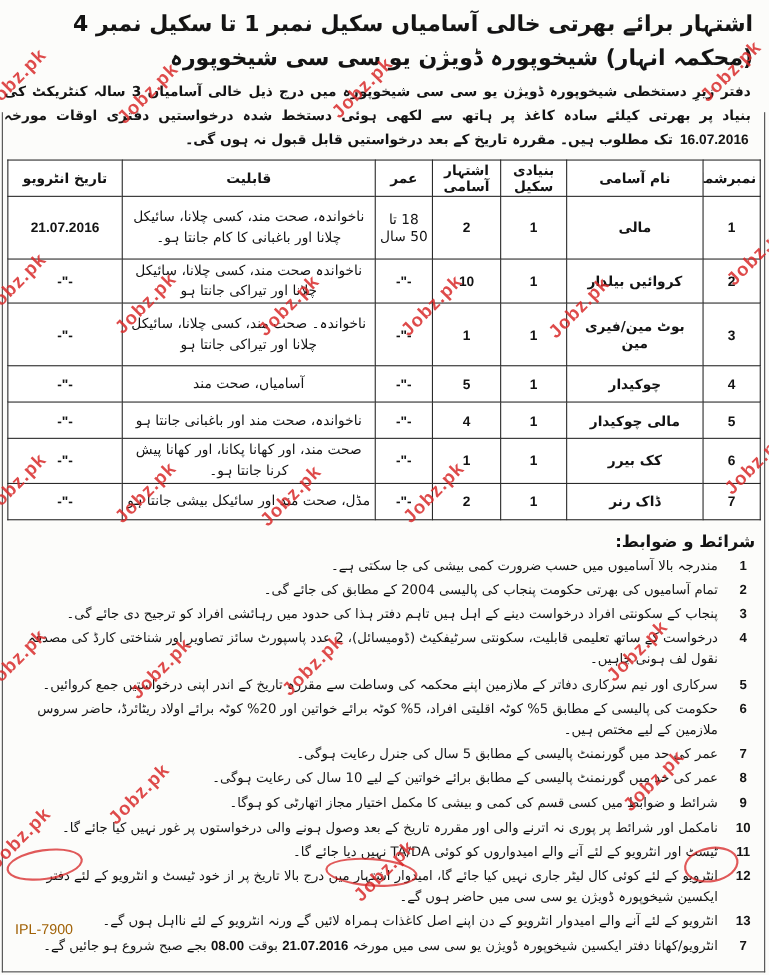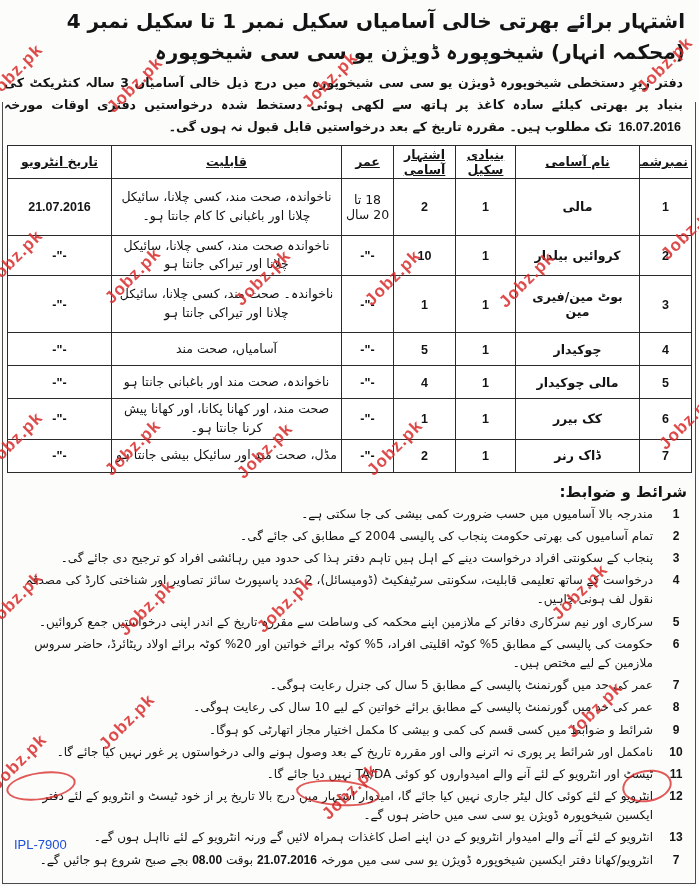--- a/index.html
+++ b/index.html
@@ -30,21 +30,21 @@
   }
   
   table.jobs{
     border-collapse:collapse;table-layout:fixed;
     width:684px;margin:0 7px;background:#fff;
   }
   table.jobs td,table.jobs th{
     border:1.5px solid #2b2b2b;padding:1px 3px;
     font-size:12.5px;text-align:center;vertical-align:middle;overflow:hidden;
   }
-  table.jobs th{font-weight:bold;height:26px;text-decoration:underline;}
+  table.jobs th{font-weight:bold;height:26px;}
   .col-sr{width:52px;} .col-name{width:124px;} .col-scale{width:60px;}
   .col-count{width:62px;} .col-age{width:52px;} .col-qual{width:230px;}
   .col-date{width:104px;}
   tr.h54 td{height:54px;} tr.h28 td{height:28px;} tr.h30 td{height:30px;}
   td.name-cell{text-align:right;padding-right:6px;font-weight:bold;}
   td.qual-cell{font-size:11.5px;line-height:1.5;}
   td.date-cell .latin{font-size:12.5px;}
   
   .terms-heading{
     margin:10px 12px 4px 12px;font-size:15px;font-weight:bold;
@@ -57,21 +57,21 @@
   .term-no{
     flex:0 0 26px;text-align:center;font-size:12px;margin-left:10px;
   }
   .term-text{flex:1;}
   
   .signatory{
     text-align:center;font-size:19px;font-weight:bold;margin-top:8px;
   }
   .ad-code{
     position:absolute;left:14px;bottom:34px;
-    font-family:"Liberation Sans",sans-serif;font-size:13px;color:#1d4ed8;
+    font-family:"Liberation Sans",sans-serif;font-size:13px;color:#a16207;
     direction:ltr;
   }
   
   .wm{
     position:absolute;transform:rotate(-45deg);transform-origin:center;
     color:rgba(216,42,42,0.85);font-family:"Liberation Sans",sans-serif;
     font-size:17px;font-weight:bold;letter-spacing:1px;pointer-events:none;
     white-space:nowrap;z-index:5;
   }
   .scribble{
@@ -112,21 +112,21 @@
       <th>قابلیت</th>
       <th>تاریخ انٹرویو</th>
     </tr>
   </thead>
   <tbody>
     <tr class="h54">
       <td><span class="latin">1</span></td>
       <td class="name-cell">مالی</td>
       <td><span class="latin">1</span></td>
       <td><span class="latin">2</span></td>
-      <td>18 تا 20 سال</td>
+      <td>18 تا 50 سال</td>
       <td class="qual-cell">ناخواندہ، صحت مند، کسی چلانا، سائیکل چلانا اور باغبانی کا کام جانتا ہو۔</td>
       <td class="date-cell"><span class="latin">21.07.2016</span></td>
     </tr>
     <tr class="h28">
       <td><span class="latin">2</span></td>
       <td class="name-cell">کروائیں بیلدار</td>
       <td><span class="latin">1</span></td>
       <td><span class="latin">10</span></td>
       <td><span class="latin">-"-</span></td>
       <td class="qual-cell">ناخواندہ صحت مند، کسی چلانا، سائیکل چلانا اور تیراکی جانتا ہو</td>

